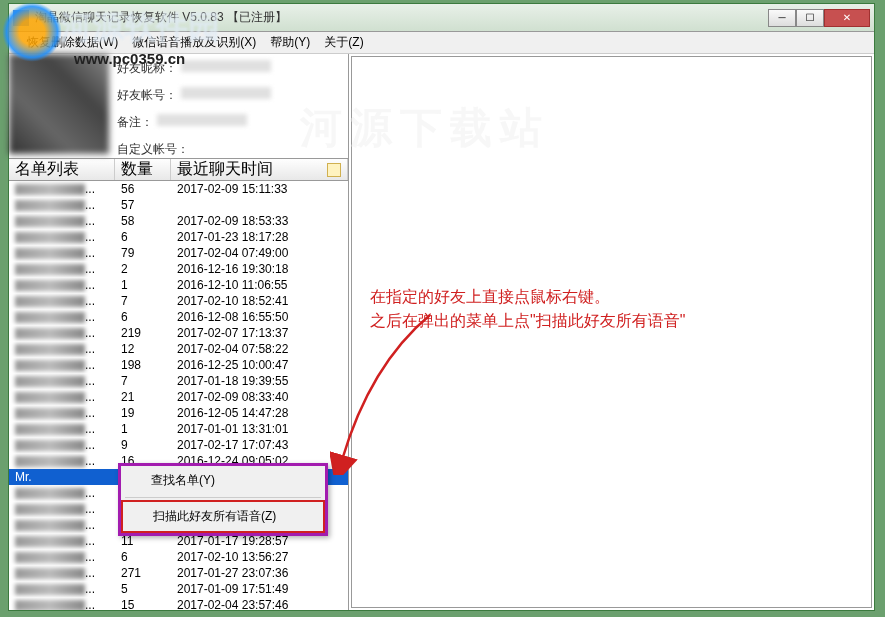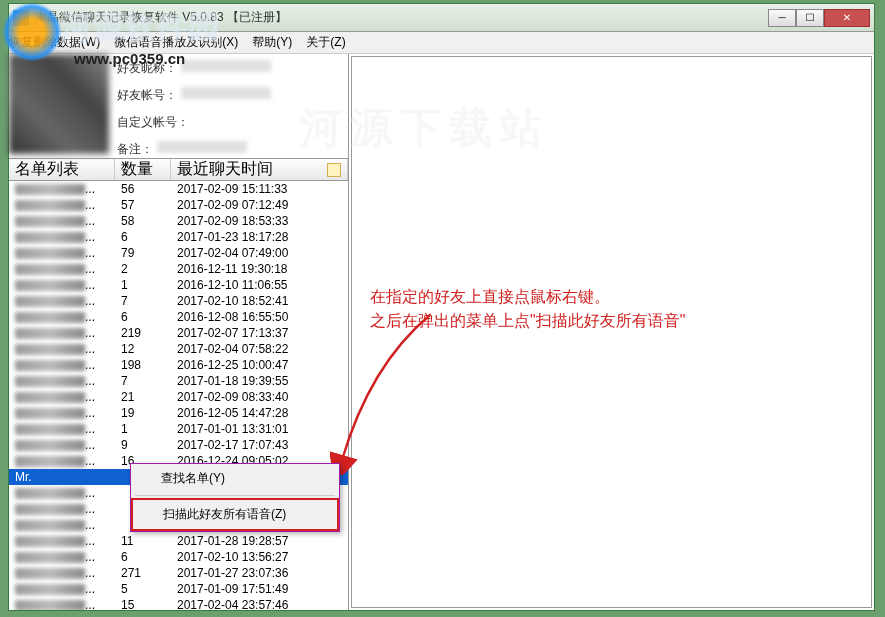--- a/index.html
+++ b/index.html
@@ -6,21 +6,21 @@
     body { width: 885px; height: 617px; background: #6ba06e; position: relative; overflow: hidden; }
     
     .window { position: absolute; left: 8px; top: 3px; width: 867px; height: 608px; background: #fff; border: 1px solid #3b7a3e; }
     .titlebar { height: 28px; background: linear-gradient(#e8f0e8, #d0e0d0); display: flex; align-items: center; padding: 0 4px; border-bottom: 1px solid #999; }
     .titlebar-icon { width: 16px; height: 16px; background: #4a90d9; margin-right: 6px; }
     .titlebar-text { font-size: 12px; color: #333; flex: 1; }
     .titlebar-btns { display: flex; gap: 0; }
     .titlebar-btn { width: 28px; height: 18px; border: 1px solid #888; background: linear-gradient(#fafafa,#ddd); display: flex; align-items: center; justify-content: center; font-size: 10px; }
     .titlebar-btn.close { width: 46px; background: #c75050; color: #fff; border-color: #a03030; }
     
-    .menubar { height: 22px; background: #f0f0f0; display: flex; align-items: center; padding: 0 0; gap: 14px; font-size: 12px; border-bottom: 1px solid #ccc; }
+    .menubar { height: 22px; background: #f0f0f0; display: flex; align-items: center; padding: 0 18px; gap: 14px; font-size: 12px; border-bottom: 1px solid #ccc; }
     .menu-item { cursor: default; }
     
     .content { display: flex; height: calc(100% - 50px); }
     .left-pane { width: 340px; border-right: 1px solid #999; display: flex; flex-direction: column; }
     .right-pane { flex: 1; background: #fff; border: 1px solid #999; margin: 2px; }
     
     .profile { display: flex; gap: 8px; border-bottom: 1px solid #999; }
     .avatar { width: 100px; height: 100px; background: #888; filter: blur(3px); background-image: linear-gradient(45deg,#333,#666,#444,#888); }
     .profile-info { flex: 1; font-size: 12px; display: flex; flex-direction: column; gap: 10px; padding-top: 6px; }
     .profile-row { display: flex; gap: 4px; }
@@ -33,21 +33,21 @@
     .col2 { width: 56px; }
     .col3 { flex: 1; }
     .sort-icon { width: 14px; height: 14px; margin-left: auto; background: #fff3c0; border: 1px solid #d0b050; }
     
     .table-body { flex: 1; overflow: hidden; font-size: 12px; font-family: "SimSun", monospace; }
     .row { display: flex; height: 16px; line-height: 16px; }
     .row .col { border: none; padding: 0 6px; white-space: nowrap; overflow: hidden; }
     .row.selected { background: #1060d0; color: #fff; }
     .blur-name { filter: blur(2px); background: linear-gradient(90deg,#999,#bbb,#888); height: 11px; width: 70px; display: inline-block; }
     
-    .context-menu { position: absolute; left: 130px; top: 463px; width: 210px; background: #f0f0f0; border: 1px solid #a21caf; box-shadow: 2px 2px 5px rgba(0,0,0,0.3); z-index: 20; }
+    .context-menu { position: absolute; left: 118px; top: 463px; width: 210px; background: #f0f0f0; border: 3px solid #a21caf; box-shadow: 2px 2px 5px rgba(0,0,0,0.3); z-index: 20; }
     .ctx-item { padding: 6px 30px; font-size: 12px; display: flex; align-items: center; }
     .ctx-item.highlight { border: 2px solid #d02020; }
     .ctx-sep { height: 1px; background: #ccc; margin: 2px 4px; }
     
     .annotation { position: absolute; left: 370px; top: 285px; color: #d02020; font-size: 16px; line-height: 24px; z-index: 15; }
     .arrow-svg { position: absolute; left: 330px; top: 305px; z-index: 15; pointer-events: none; }
     
     .watermark { position: absolute; z-index: 50; pointer-events: none; }
     .wm-logo { left: 2px; top: 2px; width: 60px; height: 60px; background: radial-gradient(circle, #ffa500 30%, #1e90ff 60%, transparent 70%); border-radius: 50%; opacity: 0.85; }
     .wm-text { left: 60px; top: 6px; font-size: 32px; font-weight: bold; color: #e0ebf5; filter: blur(1px); opacity: 0.8; }
@@ -82,25 +82,25 @@
         <div class="profile-info">
           <div class="profile-row">
               <span class="profile-label">好友昵称：</span>
               <span class="profile-value"></span>
             </div>
           <div class="profile-row">
               <span class="profile-label">好友帐号：</span>
               <span class="profile-value"></span>
             </div>
           <div class="profile-row">
-              <span class="profile-label">自定义帐号：</span>
-            </div>
-          <div class="profile-row">
               <span class="profile-label">备注：</span>
               <span class="profile-value"></span>
+            </div>
+          <div class="profile-row">
+              <span class="profile-label">自定义帐号：</span>
             </div>
         </div>
       </div>
 
       <div class="table-header">
         <div class="col col1">名单列表</div>
         <div class="col col2">数量</div>
         <div class="col col3">
             <span>最近聊天时间</span>
             <span class="sort-icon"></span>
@@ -109,41 +109,40 @@
 
       <div class="table-body" id="table-body">
           <div class="row">
             <div class="col col1"><span class="blur-name"></span>...</div>
             <div class="col col2">56</div>
             <div class="col col3">2017-02-09  15:11:33</div>
           </div>
           <div class="row">
             <div class="col col1"><span class="blur-name"></span>...</div>
             <div class="col col2">57</div>
-            <div class="col col3">2017-02-09  07:12:49</div>
           </div>
           <div class="row">
             <div class="col col1"><span class="blur-name"></span>...</div>
             <div class="col col2">58</div>
             <div class="col col3">2017-02-09  18:53:33</div>
           </div>
           <div class="row">
             <div class="col col1"><span class="blur-name"></span>...</div>
             <div class="col col2">6</div>
             <div class="col col3">2017-01-23  18:17:28</div>
           </div>
           <div class="row">
             <div class="col col1"><span class="blur-name"></span>...</div>
             <div class="col col2">79</div>
             <div class="col col3">2017-02-04  07:49:00</div>
           </div>
           <div class="row">
             <div class="col col1"><span class="blur-name"></span>...</div>
             <div class="col col2">2</div>
-            <div class="col col3">2016-12-11  19:30:18</div>
+            <div class="col col3">2016-12-16  19:30:18</div>
           </div>
           <div class="row">
             <div class="col col1"><span class="blur-name"></span>...</div>
             <div class="col col2">1</div>
             <div class="col col3">2016-12-10  11:06:55</div>
           </div>
           <div class="row">
             <div class="col col1"><span class="blur-name"></span>...</div>
             <div class="col col2">7</div>
             <div class="col col3">2017-02-10  18:52:41</div>
@@ -214,21 +213,21 @@
             <div class="col col3">1</div>
           </div>
           <div class="row">
             <div class="col col1"><span class="blur-name"></span>...</div>
             <div class="col col2"></div>
             <div class="col col3">30</div>
           </div>
           <div class="row">
             <div class="col col1"><span class="blur-name"></span>...</div>
             <div class="col col2">11</div>
-            <div class="col col3">2017-01-28  19:28:57</div>
+            <div class="col col3">2017-01-17  19:28:57</div>
           </div>
           <div class="row">
             <div class="col col1"><span class="blur-name"></span>...</div>
             <div class="col col2">6</div>
             <div class="col col3">2017-02-10  13:56:27</div>
           </div>
           <div class="row">
             <div class="col col1"><span class="blur-name"></span>...</div>
             <div class="col col2">271</div>
             <div class="col col3">2017-01-27  23:07:36</div>

